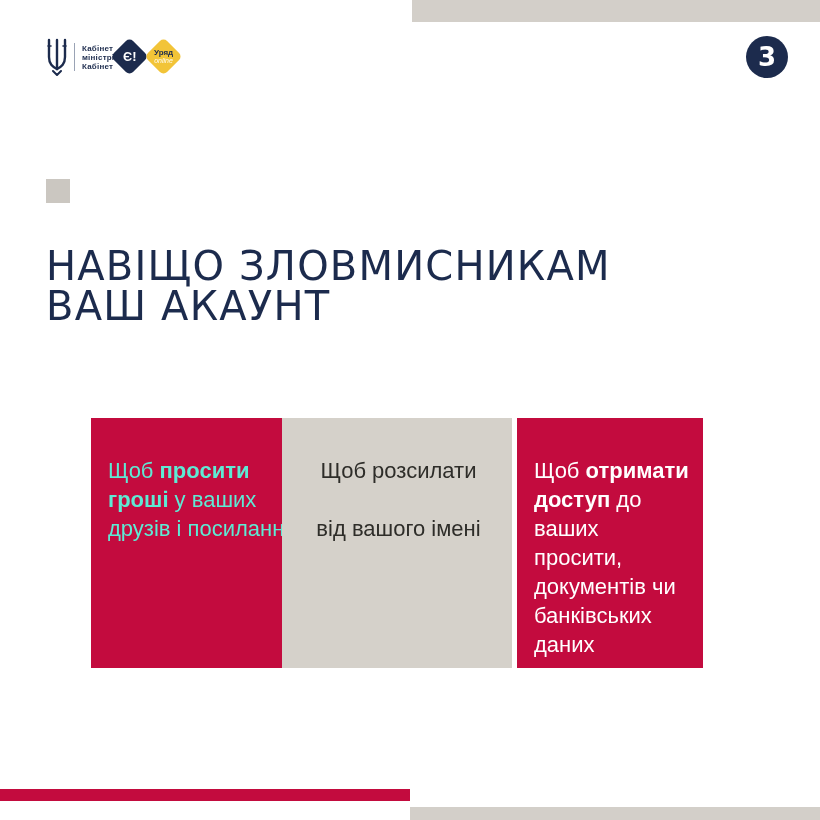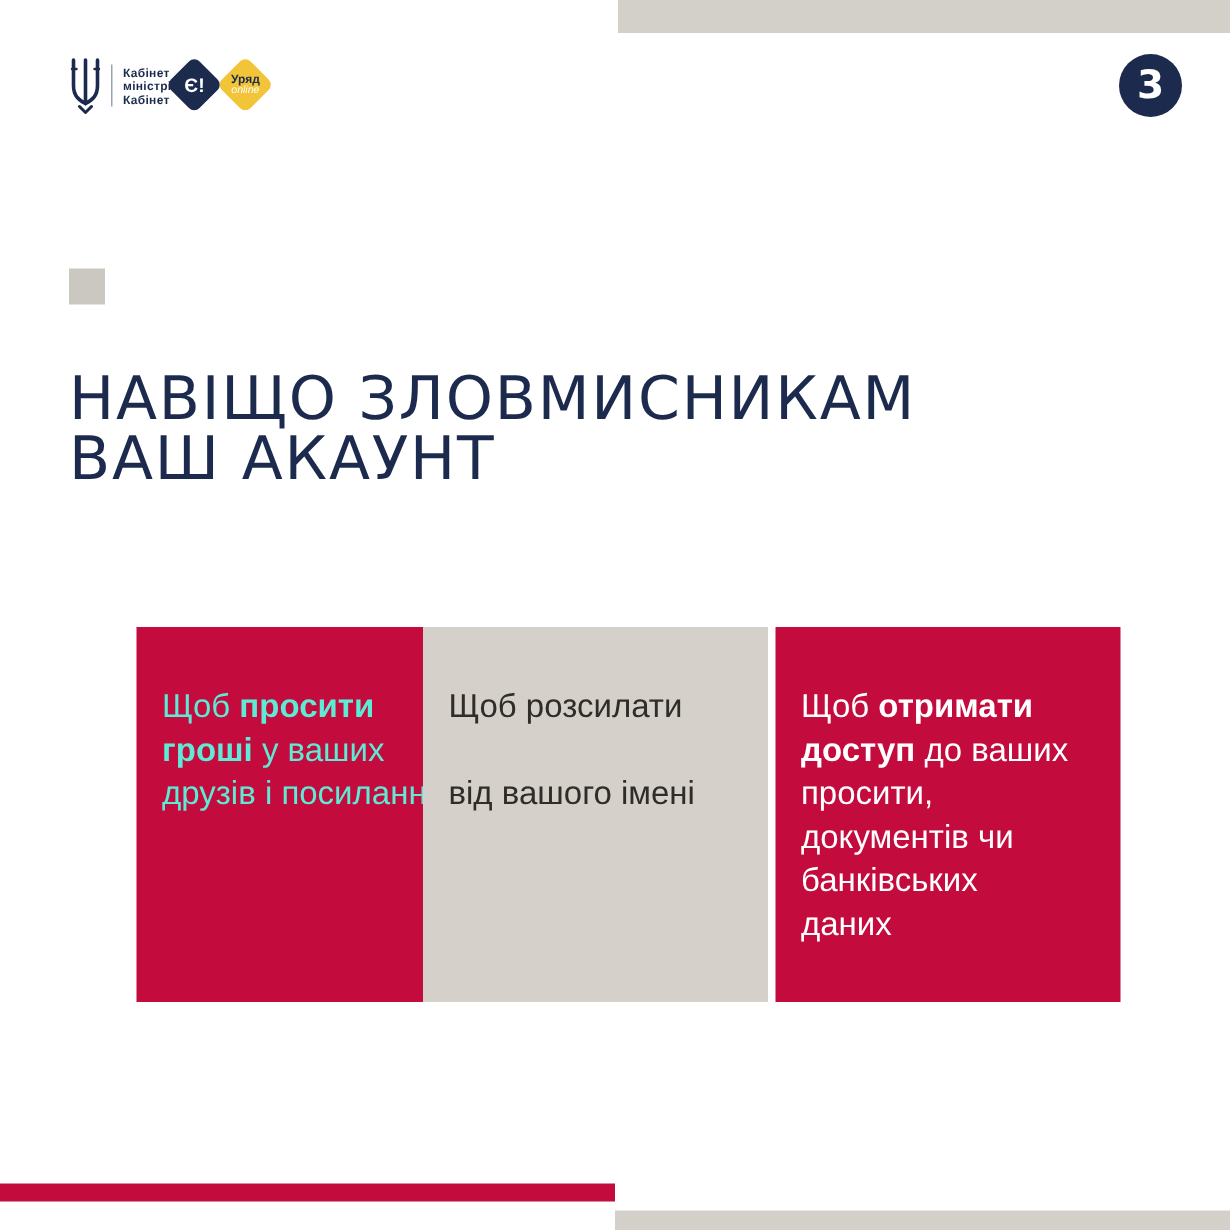--- a/index.html
+++ b/index.html
@@ -80,22 +80,22 @@
   }
   
   .card{
     position:absolute;top:418px;height:250px;
     padding:38px 14px 0 17px;
     font-size:22px;line-height:29px;
   }
   .card .bold{font-weight:700;}
   .card-text{white-space:pre-line;display:block;}
   .card-1{left:46px;width:231px;background:var(--crimson);color:#5eead4;margin-left:45px;}
-  .card-2{left:282px;width:230px;background:var(--card_gray);color:var(--card_text_dark);}
-  .card-3{left:517px;width:230px;background:var(--crimson);color:#ffffff;}
+  .card-2{left:282px;width:230px;background:var(--card_gray);color:var(--card_text_dark);text-align:center;}
+  .card-3{left:517px;width:186px;background:var(--crimson);color:#ffffff;}
   
   .bottom-red-bar{
     position:absolute;left:0;top:789px;width:410px;height:12px;
     background:var(--crimson);
   }
   .bottom-gray-bar{
     position:absolute;left:410px;top:807px;width:410px;height:13px;
     background:var(--bar_gray);
   }
 </style>

